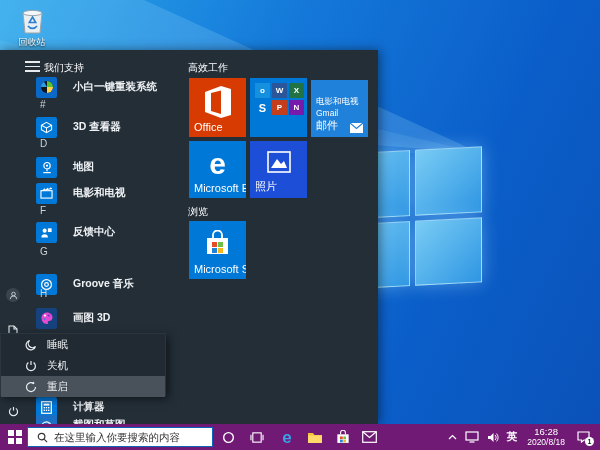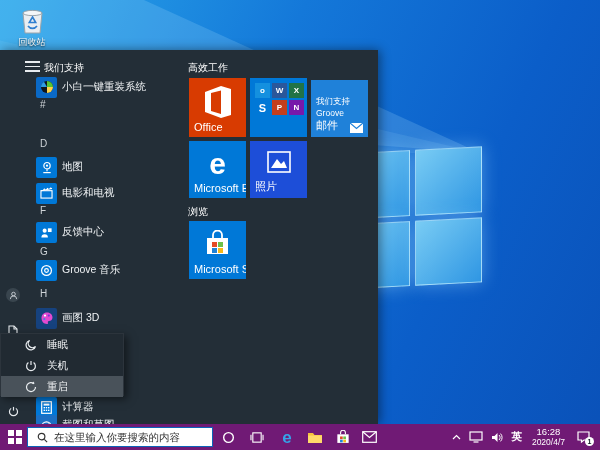--- a/index.html
+++ b/index.html
@@ -30,29 +30,29 @@
     background:#232e37; box-shadow:2px 0 10px rgba(0,0,0,.45); overflow:hidden; }
   .hamburger { position:absolute; left:25px; top:61px; width:15px; height:11px;
     display:flex; flex-direction:column; justify-content:space-between; cursor:pointer; }
   .hamburger i { display:block; height:1.6px; background:#e8ecef; }
   .list-header { position:absolute; left:44px; font-size:10px; color:#ffffff; }
   .sec-letter { position:absolute; left:40px; font-size:10px; color:#cfd4d8; width:110px; }
   .app-row { position:absolute; left:28px; width:148px; height:24px; display:flex; align-items:center; }
   .app-ico { width:21px; height:21px; border-radius:2px; background:#0078d7; flex:0 0 21px;
     display:flex; align-items:center; justify-content:center; margin-left:8px; }
   .app-ico svg { display:block; }
-  .app-lbl { margin-left:5px; font-size:10.5px; color:#f0f3f5; white-space:nowrap; }
+  .app-lbl { margin-left:16px; font-size:10.5px; color:#f0f3f5; white-space:nowrap;font-weight:bold; }
 
   
   .rail-item { position:absolute; left:6px; width:14px; height:14px; color:#e6eaed;
     display:flex; align-items:center; justify-content:center; }
   .avatar { border-radius:50%; background:#39454e; }
 
   
-  .flyout { position:absolute; left:0; top:333px; width:124px; height:63px;
+  .flyout { position:absolute; left:0; top:333px; width:166px; height:63px;
     background:#212a32; box-shadow:3px 3px 8px rgba(0,0,0,.5); border:1px solid rgba(255,255,255,.05); }
   .fly-row { height:21px; display:flex; align-items:center; color:#f0f2f4; font-size:10.5px; }
   .fly-row .fi { width:12px; height:12px; margin-left:24px; margin-right:10px; color:#e8ecef; }
   .fly-row.hl { background:#49525a; }
 
   
   .tiles-header { position:absolute; font-size:10px; color:#ffffff; }
   .tile { position:absolute; width:57px; height:58px; color:#fff; overflow:hidden; }
   .tile .t-lbl { position:absolute; left:5px; bottom:4px; font-size:11px; white-space:nowrap; }
   .tile-office { background:#d83b01; }
@@ -135,20 +135,29 @@
           <path d="M7 1 a6 6 0 0 1 6 6 L7 7 Z" fill="#58c434"></path>
           <path d="M13 7 a6 6 0 0 1 -6 6 L7 7 Z" fill="#ffd24a"></path>
           <path d="M1 7 a6 6 0 0 1 3-5.2 L7 7 Z" fill="#2f9de2"></path>
         </svg>
     </span>
     <span class="app-lbl">小白一键重装系统</span>
   </div>
 
   <div class="sec-letter" style="top:99px">#</div>
 
+  <div class="app-row" style="top:115px">
+    <span class="app-ico">
+      <svg width="13" height="13" viewBox="0 0 14 14" fill="none" stroke="#fff" stroke-width="1.1">
+          <path d="M7 1.5 L12.5 4.5 V9.5 L7 12.5 L1.5 9.5 V4.5 Z"></path>
+          <path d="M1.5 4.5 L7 7.5 L12.5 4.5 M7 7.5 V12.5"></path>
+        </svg>
+    </span>
+    <span class="app-lbl">3D 查看器</span>
+  </div>
 
   <div class="sec-letter" style="top:138px">D</div>
 
   <div class="app-row" style="top:181px">
     <span class="app-ico">
       <svg width="13" height="12" viewBox="0 0 14 13">
           <rect x="1" y="4" width="12" height="8" fill="none" stroke="#fff" stroke-width="1.2"></rect>
           <path d="M1 4 L13 1.5 M3.5 3.6 L5 1.8 M7 2.9 L8.5 1.2 M10.5 2.2 L12 0.6" stroke="#fff" stroke-width="1.1"></path>
         </svg>
     </span>
@@ -175,21 +184,21 @@
           <circle cx="5" cy="5" r="2.2" fill="#fff"></circle>
           <path d="M1.5 12.5 a3.5 3.5 0 0 1 7 0 Z" fill="#fff"></path>
           <rect x="8.5" y="2.5" width="4" height="4" fill="#fff"></rect>
         </svg>
     </span>
     <span class="app-lbl">反馈中心</span>
   </div>
 
   <div class="sec-letter" style="top:246px">G</div>
 
-  <div class="app-row" style="top:258px">
+  <div class="app-row" style="top:272px">
     <span class="app-ico">
       <svg width="13" height="13" viewBox="0 0 14 14" fill="none" stroke="#fff">
           <circle cx="7" cy="7" r="5.3" stroke-width="1.3"></circle>
           <circle cx="7" cy="7" r="2" stroke-width="1.3"></circle>
         </svg>
     </span>
     <span class="app-lbl">Groove 音乐</span>
   </div>
 
   <div class="sec-letter" style="top:288px">H</div>
@@ -294,21 +303,21 @@
   <div class="tile tile-mosaic" style="left:250px; top:78px; height:59px">
     <span class="mini" style="left:5px;top:5px;background:#1490df">o</span>
     <span class="mini" style="left:22px;top:5px;background:#2b579a">W</span>
     <span class="mini" style="left:39px;top:5px;background:#217346">X</span>
     <span class="mini" style="left:5px;top:22px;font-size:11px">S</span>
     <span class="mini" style="left:22px;top:22px;background:#c43e1c">P</span>
     <span class="mini" style="left:39px;top:22px;background:#7719aa">N</span>
   </div>
 
   <div class="tile tile-gmail" style="left:311px; top:80px; height:57px">
-    <span class="gmail-txt">我们支持 Groove</span>
+    <span class="gmail-txt">电影和电视 Gmail</span>
     <span class="t-lbl">邮件</span>
     <svg class="gmail-env" width="13" height="10" viewBox="0 0 13 10">
       <rect x="0" y="0" width="13" height="10" fill="#fff"></rect>
         <path d="M0 0 L6.5 5.5 L13 0" fill="none" stroke="#1f81d9" stroke-width="1.2"></path>
     </svg>
   </div>
 
   <div class="tile tile-edge" style="left:189px; top:141px; height:57px">
     <span class="edge-e">e</span>
     <span class="t-lbl">Microsoft Edge</span>
@@ -408,21 +417,21 @@
       </span>
       <span class="tray-ico">
         <svg width="12" height="11" viewBox="0 0 12 11">
           <path d="M1 4 h2.5 L6.5 1 V10 L3.5 7 H1 Z" fill="#fff"></path>
           <path d="M8 3 a3.4 3.4 0 0 1 0 5 M9.5 1.6 a5.6 5.6 0 0 1 0 7.8" fill="none" stroke="#fff" stroke-width="1"></path>
         </svg>
       </span>
       <span class="ime">英</span>
       <span class="clock">
         <div class="t">16:28</div>
-        <div class="d">2020/4/7</div>
+        <div class="d">2020/8/18</div>
       </span>
       <span class="tray-ico notif">
         <svg width="13" height="12" viewBox="0 0 13 12">
           <path d="M1 1 H12 V9 H7 L4.5 11 V9 H1 Z" fill="none" stroke="#fff" stroke-width="1.2"></path>
         </svg>
         <span class="badge">1</span>
       </span>
     </div>
   </div>
 

